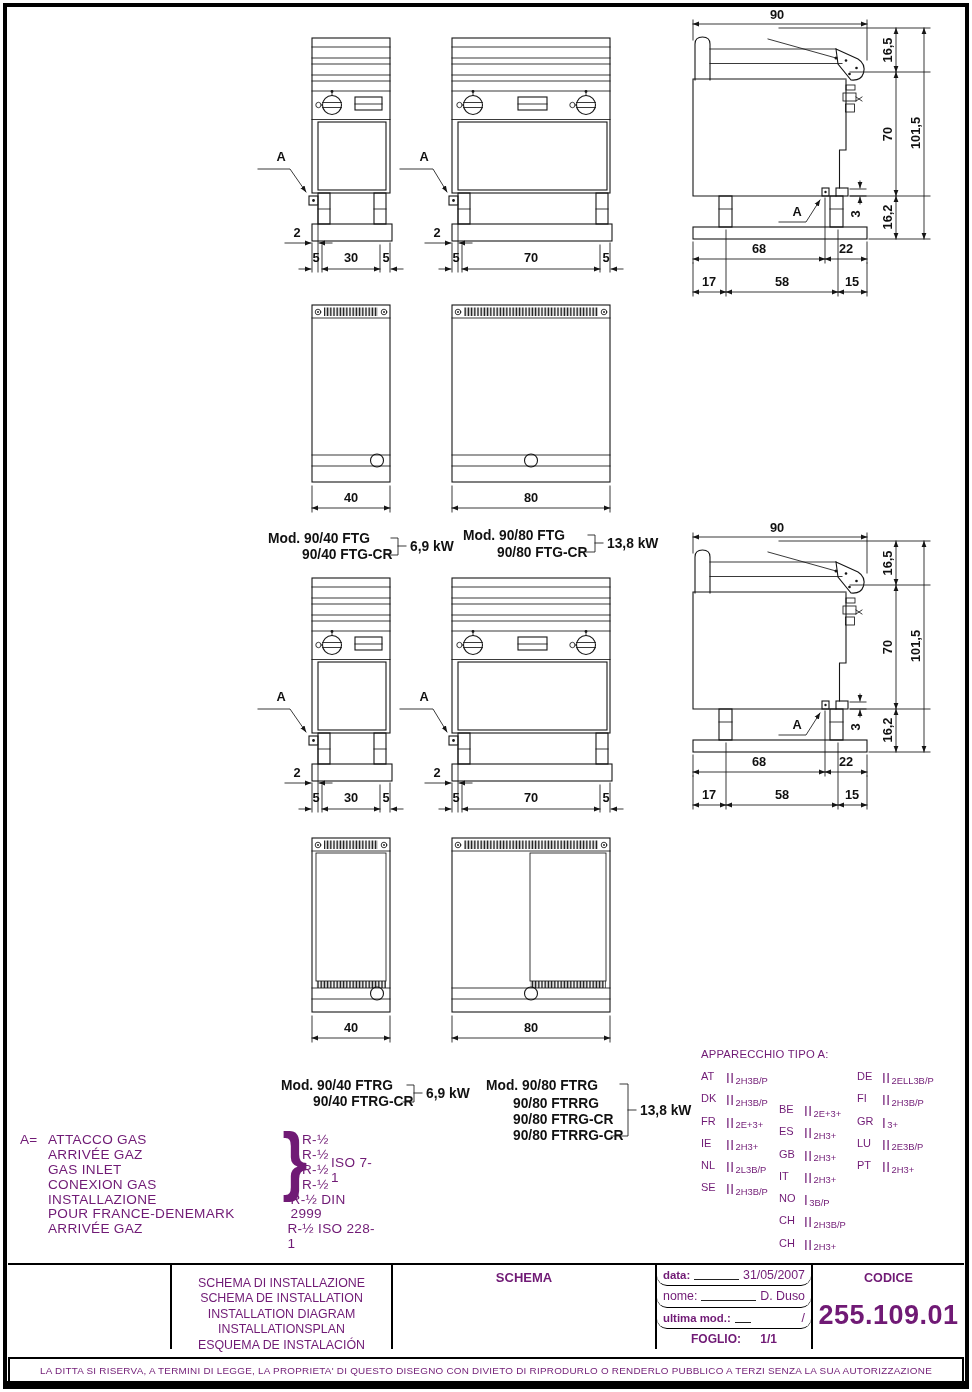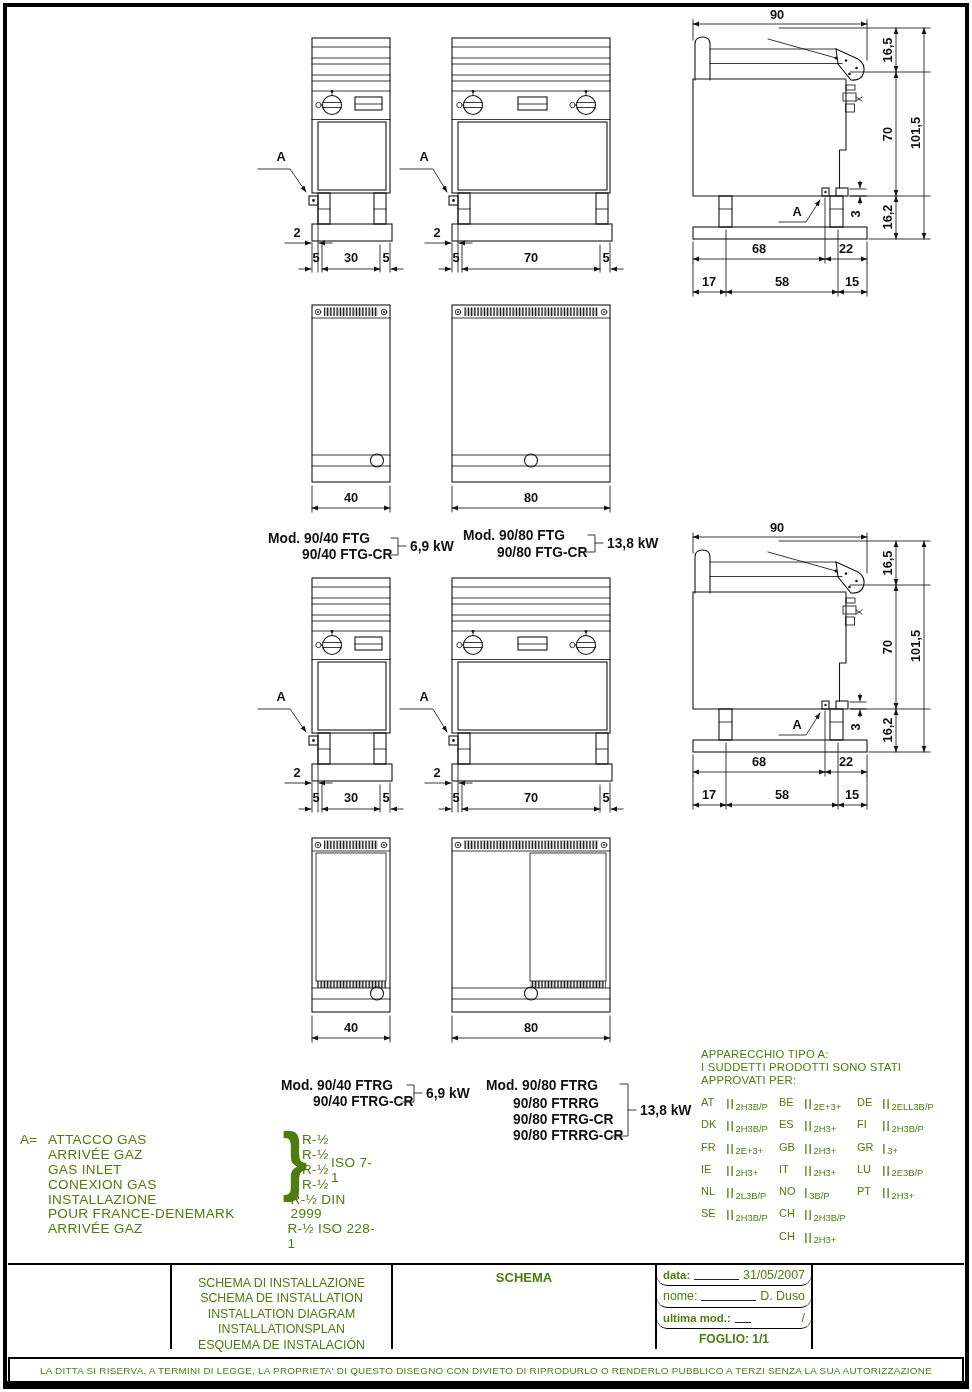--- a/index.html
+++ b/index.html
@@ -1,17 +1,17 @@
 <!DOCTYPE html>
 <html><head>
 <meta charset="utf-8">
 <style>
   html,body{margin:0;padding:0;background:#9a9a9a;}
   #page{position:relative;width:972px;height:1392px;background:#ffffff;overflow:hidden;
-        font-family:"Liberation Sans",sans-serif;color:#4d7c0f;}
+        font-family:"Liberation Sans",sans-serif;color:#701a75;}
   #frame{position:absolute;left:3px;top:3px;width:966px;height:1386px;box-sizing:border-box;
          border:4.5px solid #000;border-bottom-width:8px;pointer-events:none;}
   #sheet{position:absolute;left:0;top:0;}
 
   
   .ln{stroke:#161616;stroke-width:1.1;fill:none;stroke-linecap:square;}
   .lnt{stroke-width:0.85;}
   .fl{fill:#161616;stroke:none;}
   text{fill:#111;}
   .dim{font:bold 12.8px "Liberation Sans",sans-serif;text-anchor:middle;}
@@ -25,38 +25,38 @@
   .gas-label{width:206px;}
   .gas-brace{position:absolute;left:260px;top:-11px;font-size:76px;line-height:76px;
              font-weight:bold;transform:scaleX(.85);}
   .gas-iso{position:absolute;left:311px;top:23px;font-size:13.6px;}
 
   
   #approvals{position:absolute;left:701px;top:1048px;width:264px;}
   .ap-title{font-size:11.3px;letter-spacing:.2px;line-height:13px;}
   .ap-grid{position:relative;margin-top:9px;height:160px;}
   .ap-col{position:absolute;top:0;}
-  .ap-col1{left:0;} .ap-col2{left:78px;} .ap-col3{left:156px;}
+  .ap-col1{left:0;} .ap-col2{left:78px;margin-top:33px;} .ap-col3{left:156px;}
   .ap-entry{height:22.3px;display:flex;align-items:flex-start;white-space:nowrap;}
   .ap-country{width:25px;font-size:11px;}
   .ap-cat{font-size:13.5px;letter-spacing:.5px;margin-right:1px;transform:scaleY(1.1);transform-origin:top;}
   .ap-group{font-size:9.4px;margin-top:4.5px;}
 
   
   #titleblock{position:absolute;left:8px;top:1263px;width:956px;height:86px;box-sizing:border-box;
               border-top:2.5px solid #000;display:flex;background:#fff;}
   .tb-cell{box-sizing:border-box;border-right:2px solid #000;height:100%;}
   .tb-empty{width:164px;}
   .tb-schema{width:221px;text-align:center;padding-top:11px;font-size:12.4px;line-height:15.4px;}
   .tb-modello{width:264px;text-align:center;}
   .tb-mod-h{font-weight:bold;font-size:13px;margin-top:5px;}
   .tb-mod-lines{margin-top:12px;font-size:12.4px;line-height:14.5px;}
   .tb-info{width:156px;display:flex;flex-direction:column;}
   .tb-row{flex:1;border-bottom:1.8px solid #000;display:flex;align-items:center;padding:0 6px;font-size:12.4px;border-radius:10px;}
-  .tb-row:last-child{border-bottom:none;justify-content:center;font-weight:bold;font-size:12px;}
+  .tb-row:last-child{border-bottom:none;justify-content:center;font-weight:bold;font-size:12px;gap:8px;}
   .tb-lab-b{font-weight:bold;font-size:11.4px;}
   .tb-ul{flex:1;border-bottom:1px solid #222;height:9px;margin:0 4px;}
   .tb-ul-short{flex:0 0 16px;border-bottom:1px solid #222;height:9px;margin:0 4px;}
   .tb-sp{flex:1;}
   .tb-codice{flex:1;text-align:center;border-right:none;}
   .tb-cod-h{font-weight:bold;font-size:12.6px;margin-top:6px;}
   .tb-cod-v{font-weight:bold;font-size:27px;margin-top:15px;letter-spacing:.5px;}
 
   
   #disclaimer{position:absolute;left:8px;top:1357px;width:956px;height:27px;box-sizing:border-box;
@@ -333,21 +333,20 @@
     <div class="gas-row">
       <span class="gas-label">ARRIVÉE GAZ</span>
       <span class="gas-value">R-½ ISO 228-1</span>
     </div>
     <div class="gas-brace">}</div>
     <div class="gas-iso">ISO 7-1</div>
   </div>
 
   <div id="approvals">
     <div class="ap-title">APPARECCHIO TIPO A:</div>
-    <div class="ap-title">I SUDDETTI PRODOTTI SONO STATI APPROVATI PER:</div>
     <div class="ap-grid">
       <div class="ap-col ap-col1">
         <div class="ap-entry">
             <span class="ap-country">AT</span>
             <span class="ap-cat">II</span>
             <span class="ap-group">2H3B/P</span>
           </div>
         <div class="ap-entry">
             <span class="ap-country">DK</span>
             <span class="ap-cat">II</span>
@@ -468,20 +467,24 @@
         <span class="tb-lab-b">ultima mod.:</span>
         <span class="tb-ul-short"></span>
         <span class="tb-sp"></span>
         <span>/</span>
       </div>
       <div class="tb-row">
         <span>FOGLIO:</span>&nbsp;
         <span>1/1</span>
       </div>
     </div>
+    <div class="tb-cell tb-codice">
+      <div class="tb-cod-h">CODICE</div>
+      <div class="tb-cod-v">255.109.01</div>
+    </div>
   </div>
 
   <div id="disclaimer">
     <span>LA DITTA SI RISERVA, A TERMINI DI LEGGE, LA PROPRIETA' DI QUESTO DISEGNO CON DIVIETO DI RIPRODURLO O RENDERLO PUBBLICO A TERZI SENZA LA SUA AUTORIZZAZIONE</span>
   </div>
 
   <div id="frame"></div>
 </div>
 
 </body></html>

